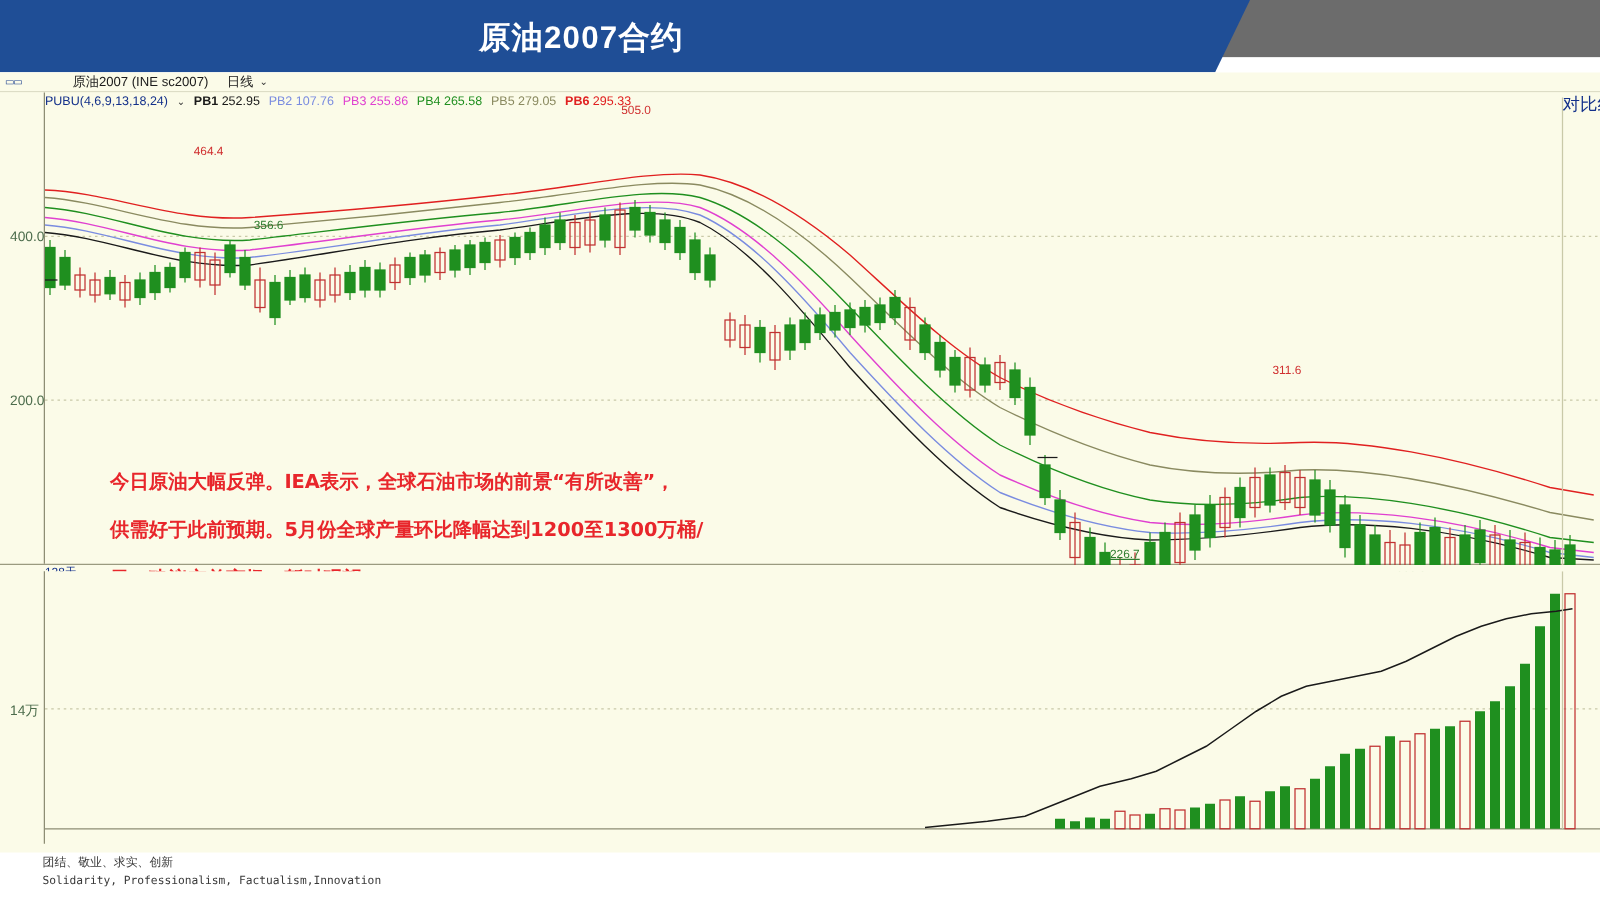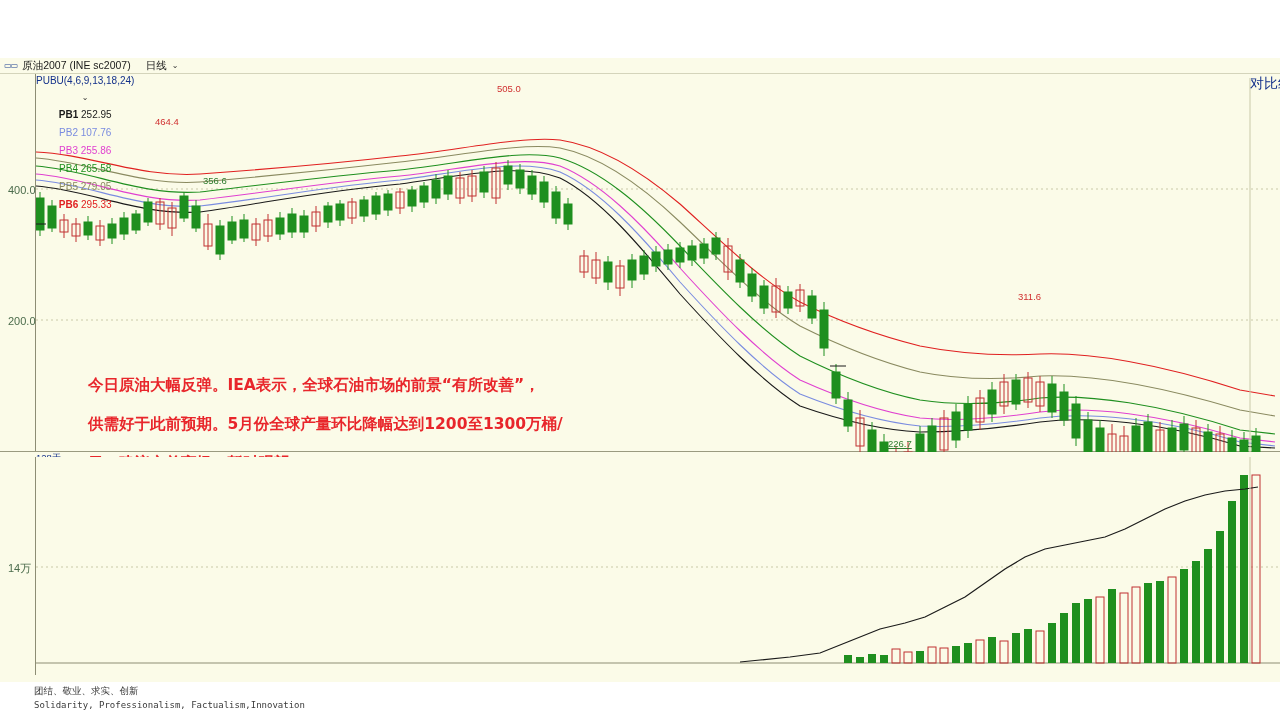--- a/index.html
+++ b/index.html
@@ -33,21 +33,21 @@
   
   .inst-bar {
     position: absolute; left: 0; top: 58px; width: 1280px; height: 16px;
     background: #fbfbe8;
     display: flex; align-items: center; gap: 5px;
     padding-left: 4px;
     font-size: 10px; color: #202020;
     border-bottom: 1px solid #d4d4bb;
   }
   .inst-glyph { font-size: 8px; color: #1b3f8f; letter-spacing: -1px; }
-  .inst-name { font-size: 10.5px; color: #1a1a1a; }
+  .inst-name { font-size: 10.5px; color: #1a1a1a; margin-left: 36px; }
   .inst-period { font-size: 10.5px; color: #1a1a1a; margin-left: 10px; }
   .caret { font-size: 8px; color: #333; }
 
   
   .chart-frame {
     position: absolute; left: 0; top: 74px; width: 1280px; height: 608px;
     background: #fbfbe8;
   }
   .price-pane {
     position: absolute; left: 0; top: 0; width: 1280px; height: 378px;
@@ -59,21 +59,21 @@
     background: #fbfbe8;
   }
   .axis-v {
     position: absolute; top: 0; bottom: 0; width: 1px; background: #8d8d74;
   }
 
   
   .ind-row {
     position: absolute; left: 36px; top: 1px; height: 13px;
     display: flex; align-items: center; gap: 7px;
-    font-size: 10px; white-space: nowrap; flex-direction: column;
+    font-size: 10px; white-space: nowrap;
   }
   .ind-row .nm { color: #13308a; }
   .ind-row .it { letter-spacing: 0px; }
   .ind-label-top {
     position: absolute; left: 36px; top: 378px; font-size: 9.5px; color: #13308a;
   }
   .ind-row2 {
     position: absolute; left: 36px; top: 391px; height: 13px;
     display: flex; align-items: center; gap: 7px;
     font-size: 10px; white-space: nowrap; color: #1a1a1a;
@@ -104,20 +104,25 @@
   .footer .en { font-family: "DejaVu Sans Mono", monospace; font-size: 9px; letter-spacing: 0px; }
 
   svg { display: block; }
   .pt-label { font-size: 9.5px; font-family: "Liberation Sans", sans-serif; }
 </style>
 </head>
 <body>
 
 <div id="root">
 
+  <div class="banner-wrap">
+    <div class="banner-grey"></div>
+    <div class="banner-blue"></div>
+    <div class="banner-title">原油2007合约</div>
+  </div>
 
   <div class="inst-bar">
     <span class="inst-glyph">▭▭</span>
     <span class="inst-name">原油2007 (INE  sc2007)</span>
     <span class="inst-period">日线</span>
     <span class="caret">⌄</span>
   </div>
 
   <div class="chart-frame">
 

